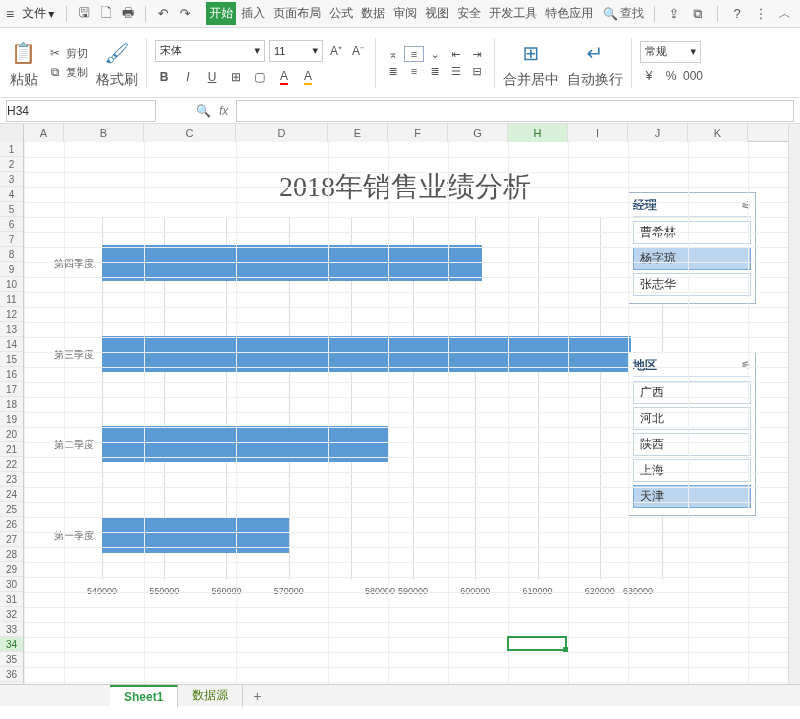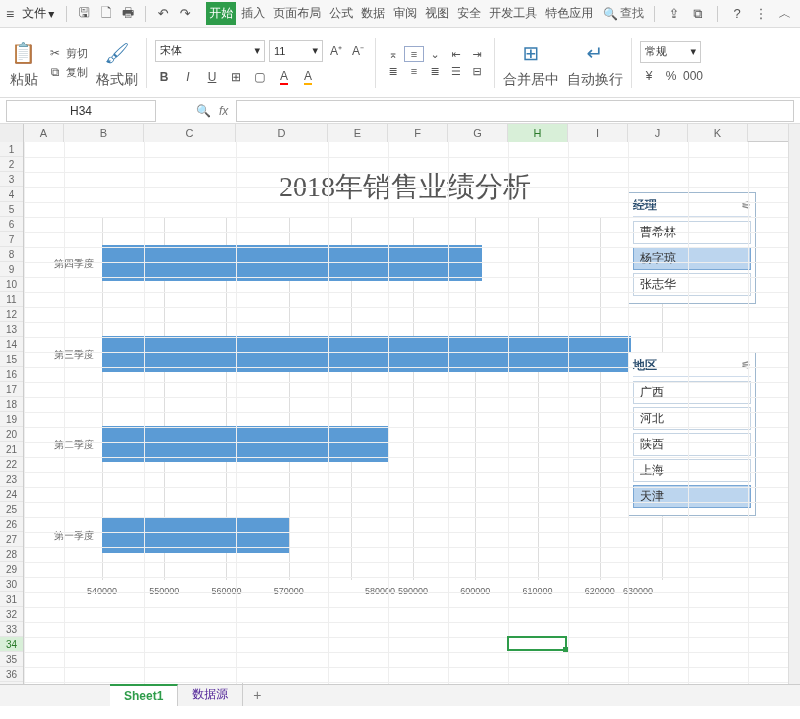--- a/index.html
+++ b/index.html
@@ -29,21 +29,21 @@
 .font-select { height: 22px; font-size: 11px; border: 1px solid #ccc; background: #fff; padding: 0 4px; display: flex; align-items: center; justify-content: space-between; }
 .font-name { width: 110px; }
 .font-size { width: 54px; }
 .font-tools { display: flex; gap: 6px; margin-top: 4px; }
 .ft-btn { width: 18px; height: 18px; display: flex; align-items: center; justify-content: center; font-size: 12px; color: #555; }
 .align-grid { display: grid; grid-template-columns: repeat(5, 18px); gap: 3px; }
 .align-cell { width: 18px; height: 14px; display: flex; align-items: center; justify-content: center; font-size: 11px; color: #555; }
 
 
 .fxbar { height: 26px; border-bottom: 1px solid #ddd; display: flex; align-items: center; background: #fff; }
-.namebox { width: 150px; height: 22px; border: 1px solid #ccc; margin-left: 6px; display: flex; align-items: center; justify-content: center; font-size: 12px; background: #fff; }
+.namebox { width: 150px; height: 22px; border: 1px solid #ccc; margin-left: 6px; display: flex; align-items: center; justify-content: flex-start; font-size: 12px; background: #fff; }
 .fxicons { display: flex; align-items: center; gap: 8px; margin-left: 40px; color: #777; }
 .fxinput { flex: 1; height: 22px; border: 1px solid #ccc; margin: 0 6px 0 8px; background: #fff; }
 
 
 .gridwrap { position: relative; width: 800px; height: 560px; overflow: hidden; }
 .colheads { position: absolute; top: 0; left: 0; right: 12px; height: 18px; display: flex; background: #f3f3f3; border-bottom: 1px solid #ccc; }
 .corner { width: 24px; height: 18px; background: #eee; border-right: 1px solid #ccc; }
 .ch { height: 18px; border-right: 1px solid #ddd; text-align: center; font-size: 11px; color: #666; line-height: 18px; background: #f3f3f3; }
 .ch.active { background: #d8efd8; color: #2a7a2a; }
 .rowheads { position: absolute; top: 18px; left: 0; width: 24px; bottom: 0; background: #f3f3f3; border-right: 1px solid #ccc; }
@@ -68,22 +68,22 @@
 .slicer { position: absolute; background: #fff; border: 1px solid #9fb8cf; padding: 4px; }
 .slicer-head { display: flex; justify-content: space-between; align-items: center; font-size: 12px; font-weight: bold; color: #2a4d6e; border-bottom: 1px solid #cfdceb; padding-bottom: 2px; margin-bottom: 4px; }
 .slicer-filter { font-size: 11px; color: #888; }
 .slicer-item { border: 1px solid #c5d4e3; background: #fff; padding: 2px 6px; margin-bottom: 3px; font-size: 12px; color: #333; cursor: pointer; }
 .slicer-item.sel { background: #bcd5ee; border-color: #7aa7d4; }
 
 
 .vscroll { position: absolute; top: 0; right: 0; width: 12px; bottom: 0; background: #f0f0f0; border-left: 1px solid #ddd; }
 
 
-.sheetbar { height: 22px; border-top: 1px solid #ccc; display: flex; align-items: flex-end; background: #f3f3f3; padding-left: 110px; gap: 0; }
-.sheettab { padding: 3px 14px; font-size: 12px; border-right: 1px solid #ccc; color: #4c1d95; cursor: pointer; }
+.sheetbar { height: 22px; border-top: 1px solid #ccc; display: flex; align-items: center; background: #f3f3f3; padding-left: 110px; gap: 0; }
+.sheettab { padding: 3px 14px; font-size: 12px; border-right: 1px solid #ccc; color: #4d7c0f; cursor: pointer; }
 .sheettab.active { background: #fff; color: #2e9c4a; font-weight: bold; border-top: 2px solid #2e9c4a; }
 .addsheet { padding: 3px 10px; font-size: 14px; color: #777; cursor: pointer; }
 </style>
 </head>
 <body>
 
 <div class="menubar">
   <span class="hamburger">≡</span>
   <span class="file-drop">
     <span>文件</span>

